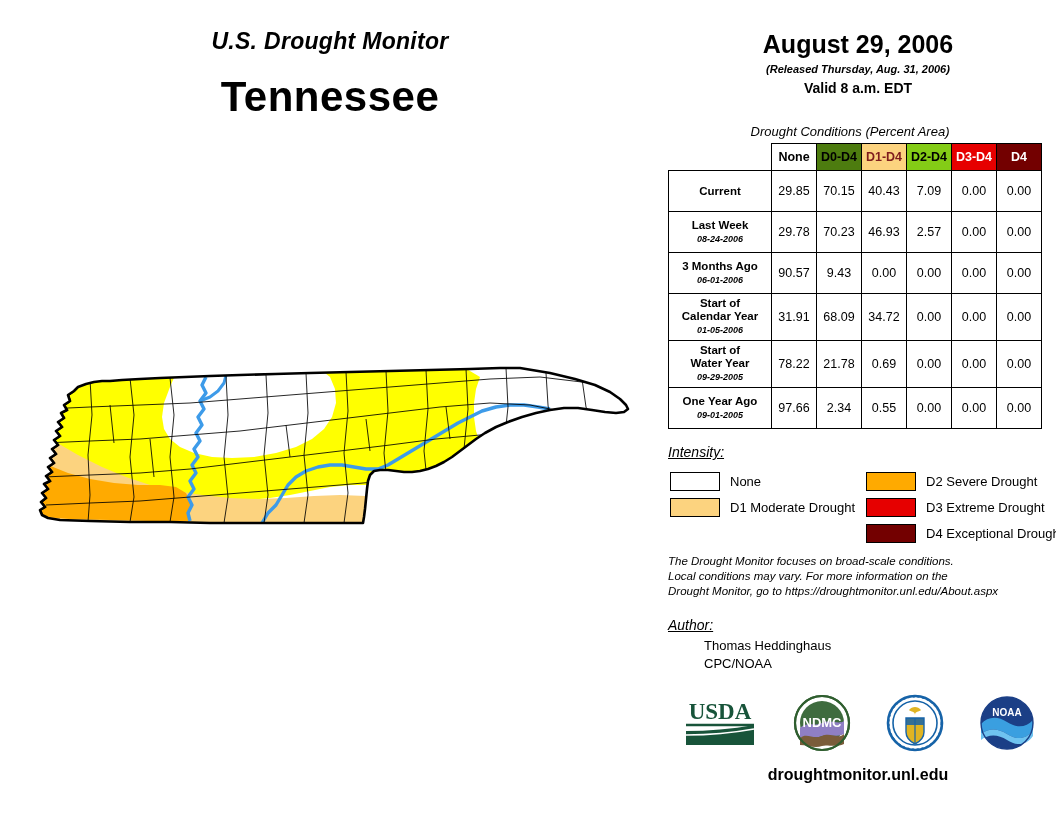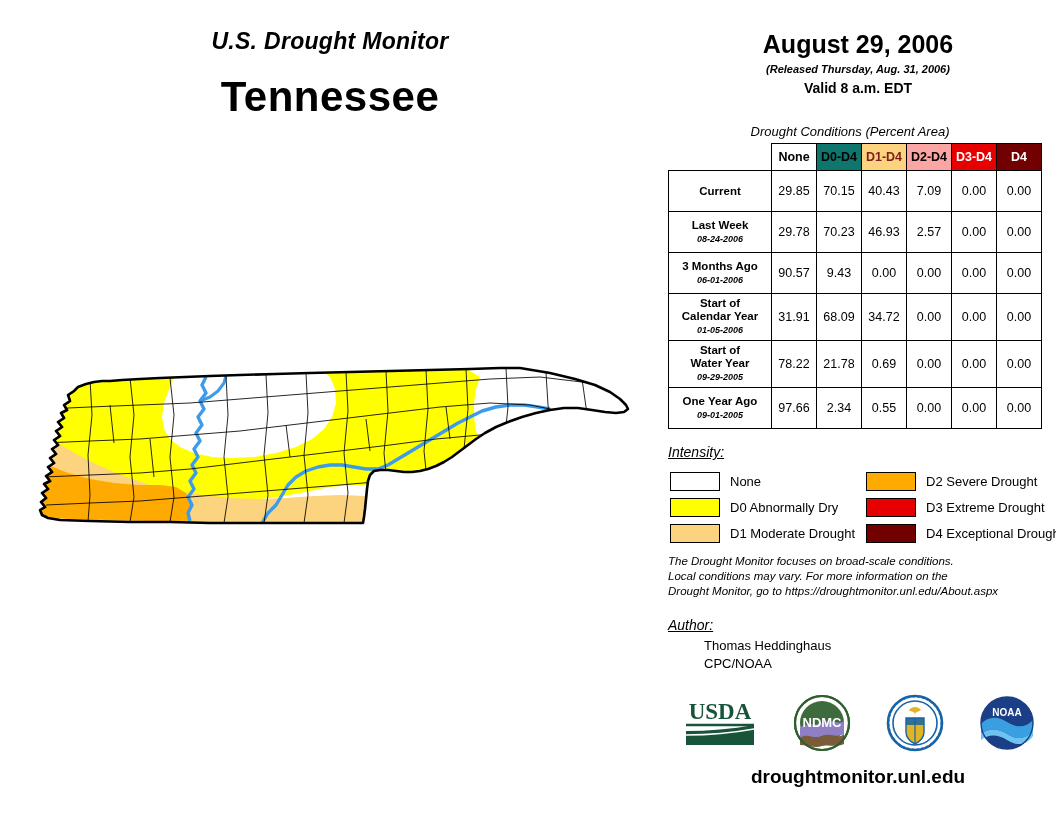--- a/index.html
+++ b/index.html
@@ -122,23 +122,23 @@
     font-style: italic;
     font-weight: bold;
     margin-top: 1px;
   }
   #cond-table tbody td.val {
     width: 44px;
     height: 40px;
     font-size: 12.5px;
   }
   .hdr-none { background: #ffffff; color: #000; }
-  .hdr-d0   { background: #0f766e; color: #000; }
+  .hdr-d0   { background: #4d7c0f; color: #000; }
   .hdr-d1   { background: #fcd37f; color: #7f1d1d; }
-  .hdr-d2   { background: #fca5a5; color: #000; }
+  .hdr-d2   { background: #84cc16; color: #000; }
   .hdr-d3   { background: #e60000; color: #fff; }
   .hdr-d4   { background: #730000; color: #fff; }
 
   
   #intensity-head {
     position: absolute;
     left: 8px; top: 444px;
     font-size: 14px;
     font-style: italic;
     text-decoration: underline;
@@ -198,21 +198,21 @@
     height: 66px;
     display: flex;
     align-items: center;
     justify-content: space-around;
   }
   #site-url {
     position: absolute;
     left: 0; top: 766px;
     width: 396px;
     text-align: center;
-    font-size: 19px;
+    font-size: 16px;
     font-weight: bold;
   }
 </style>
 </head>
 <body>
 
 <div id="left-panel">
 
   <div id="title-block">
     <div id="title-us">U.S. Drought Monitor</div>
@@ -405,24 +405,20 @@
         </tr>
       </tbody>
   </table>
 
   <div id="intensity-head">Intensity:</div>
 
   <div class="legend-col" id="legend-col-left">
       <div class="legend-row">
         <span class="legend-swatch" style="background: rgb(255, 255, 255);"></span>
         <span class="legend-label">None</span>
-      </div>
-      <div class="legend-row">
-        <span class="legend-swatch" style="background: rgb(255, 255, 0);"></span>
-        <span class="legend-label">D0 Abnormally Dry</span>
       </div>
       <div class="legend-row">
         <span class="legend-swatch" style="background: rgb(252, 211, 127);"></span>
         <span class="legend-label">D1 Moderate Drought</span>
       </div>
     </div>
   <div class="legend-col" id="legend-col-right">
       <div class="legend-row">
         <span class="legend-swatch" style="background: rgb(255, 170, 0);"></span>
         <span class="legend-label">D2 Severe Drought</span>

